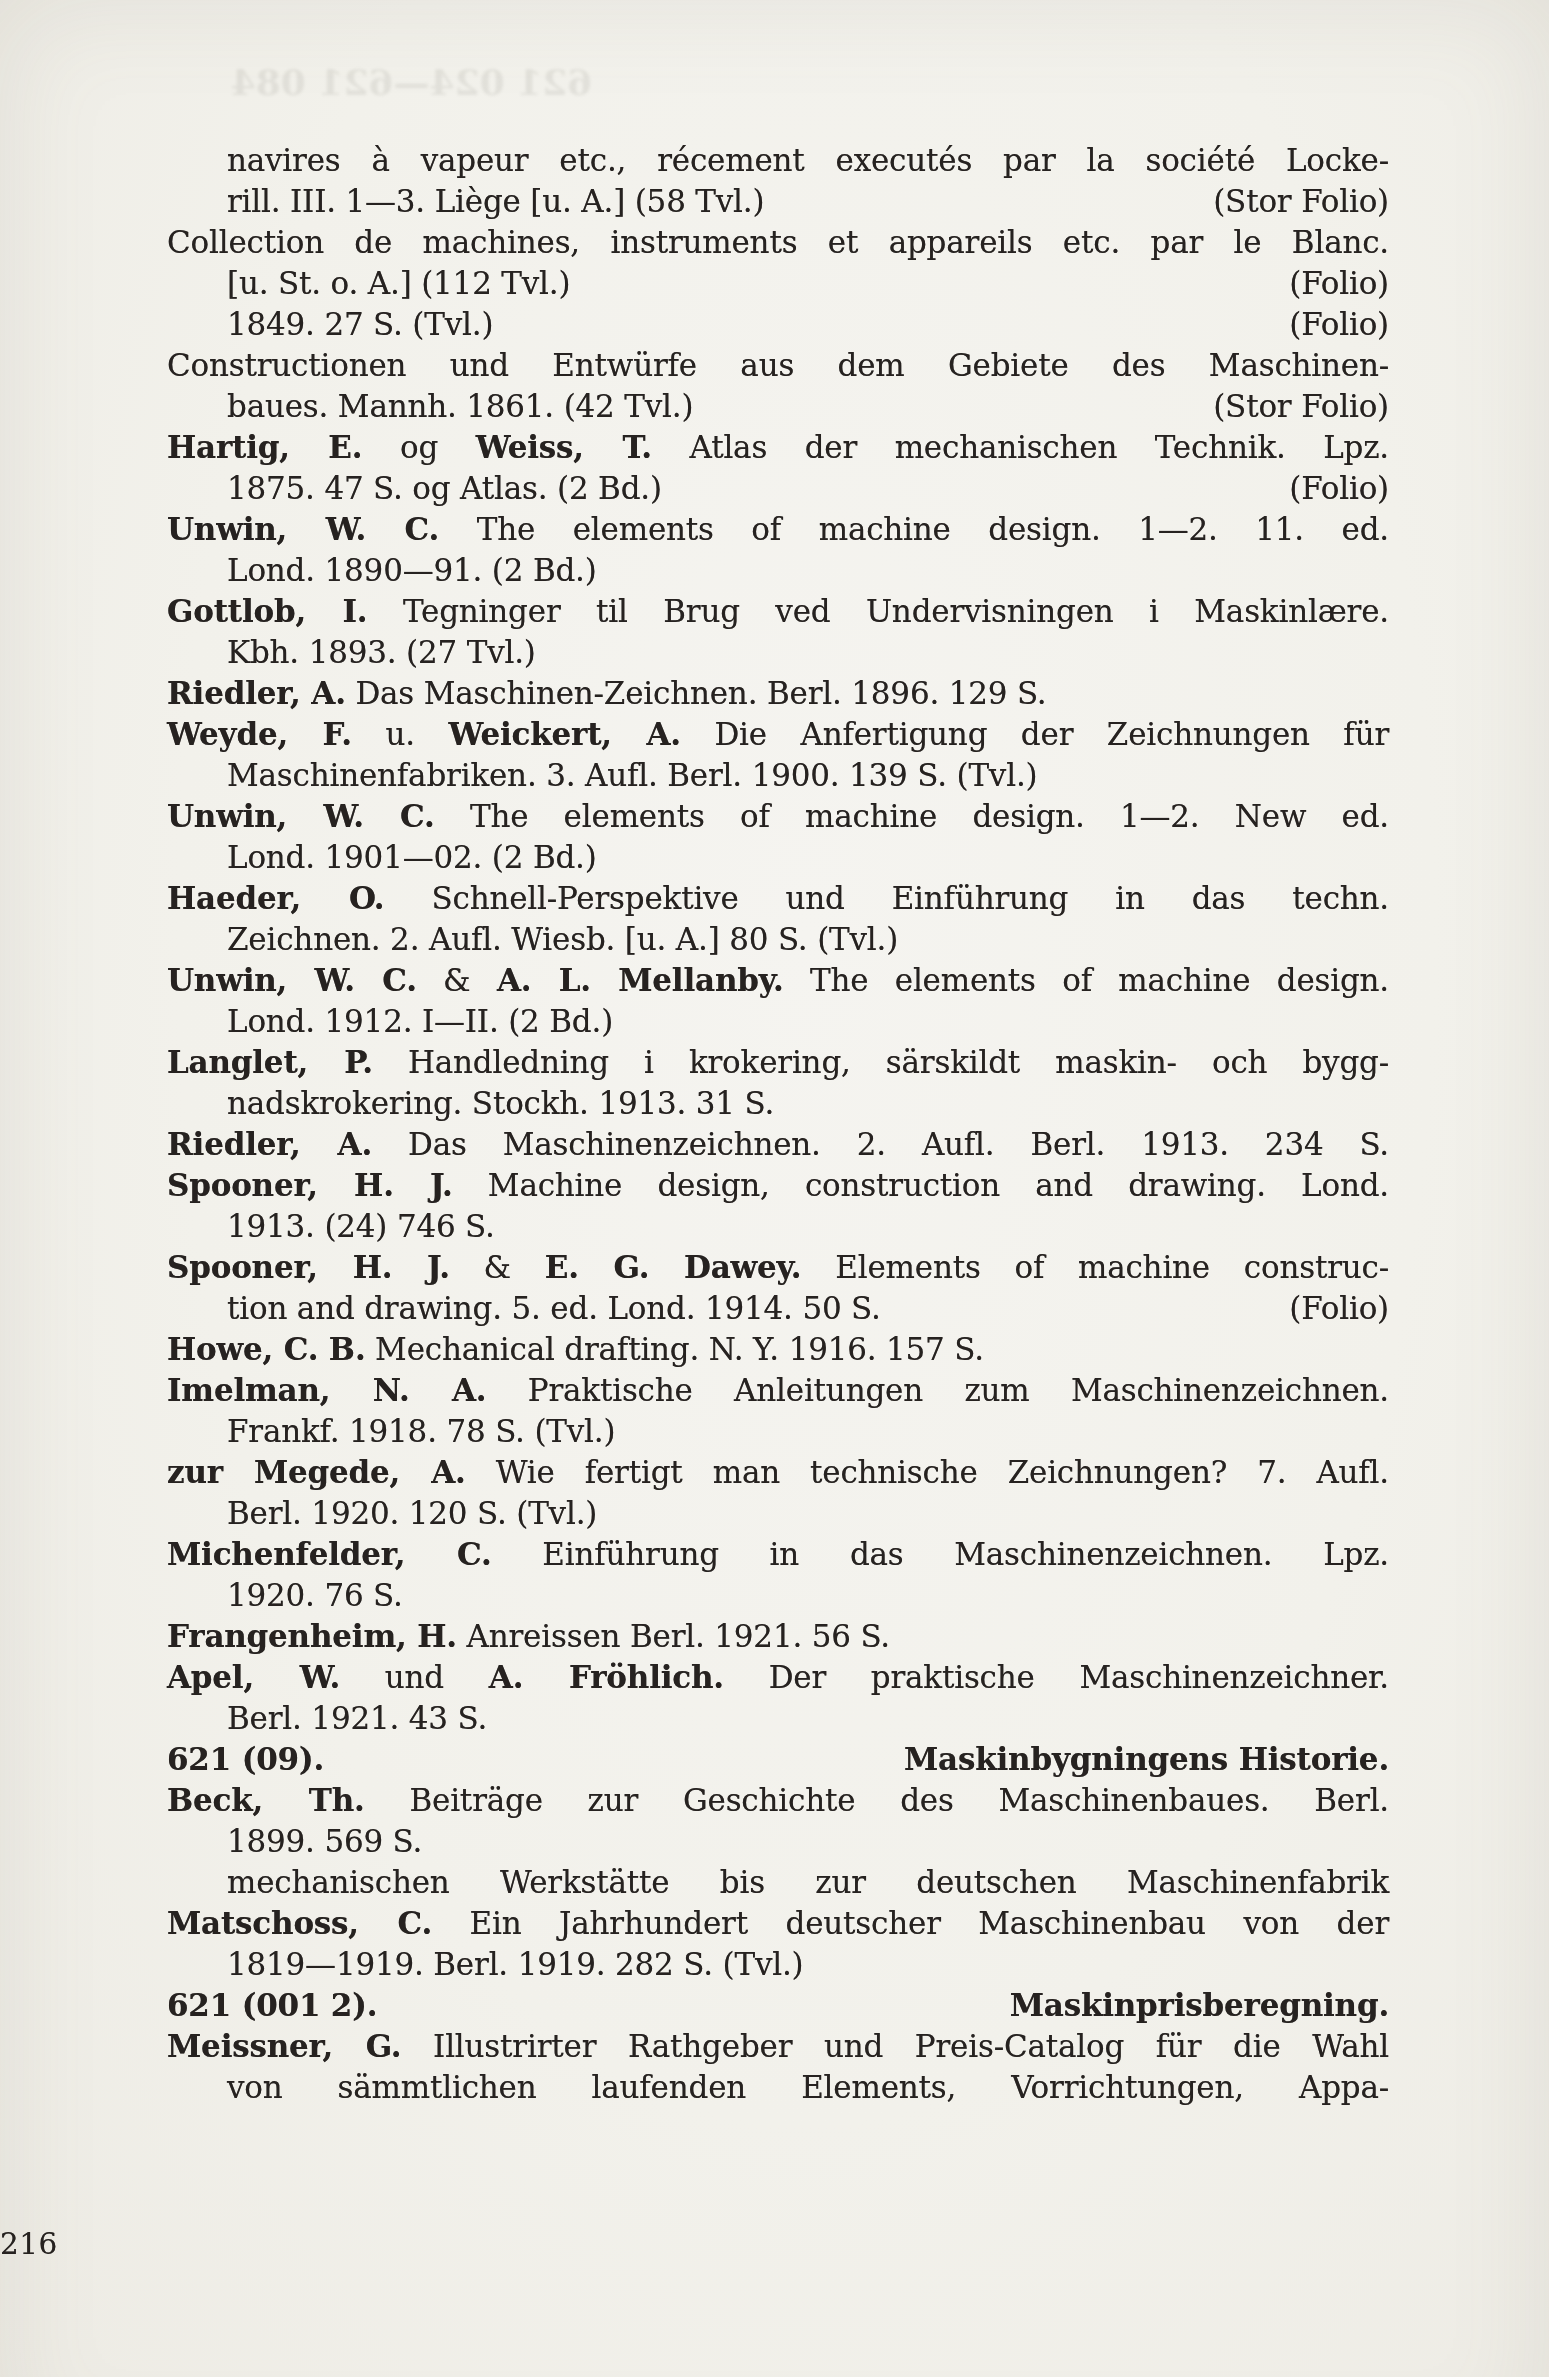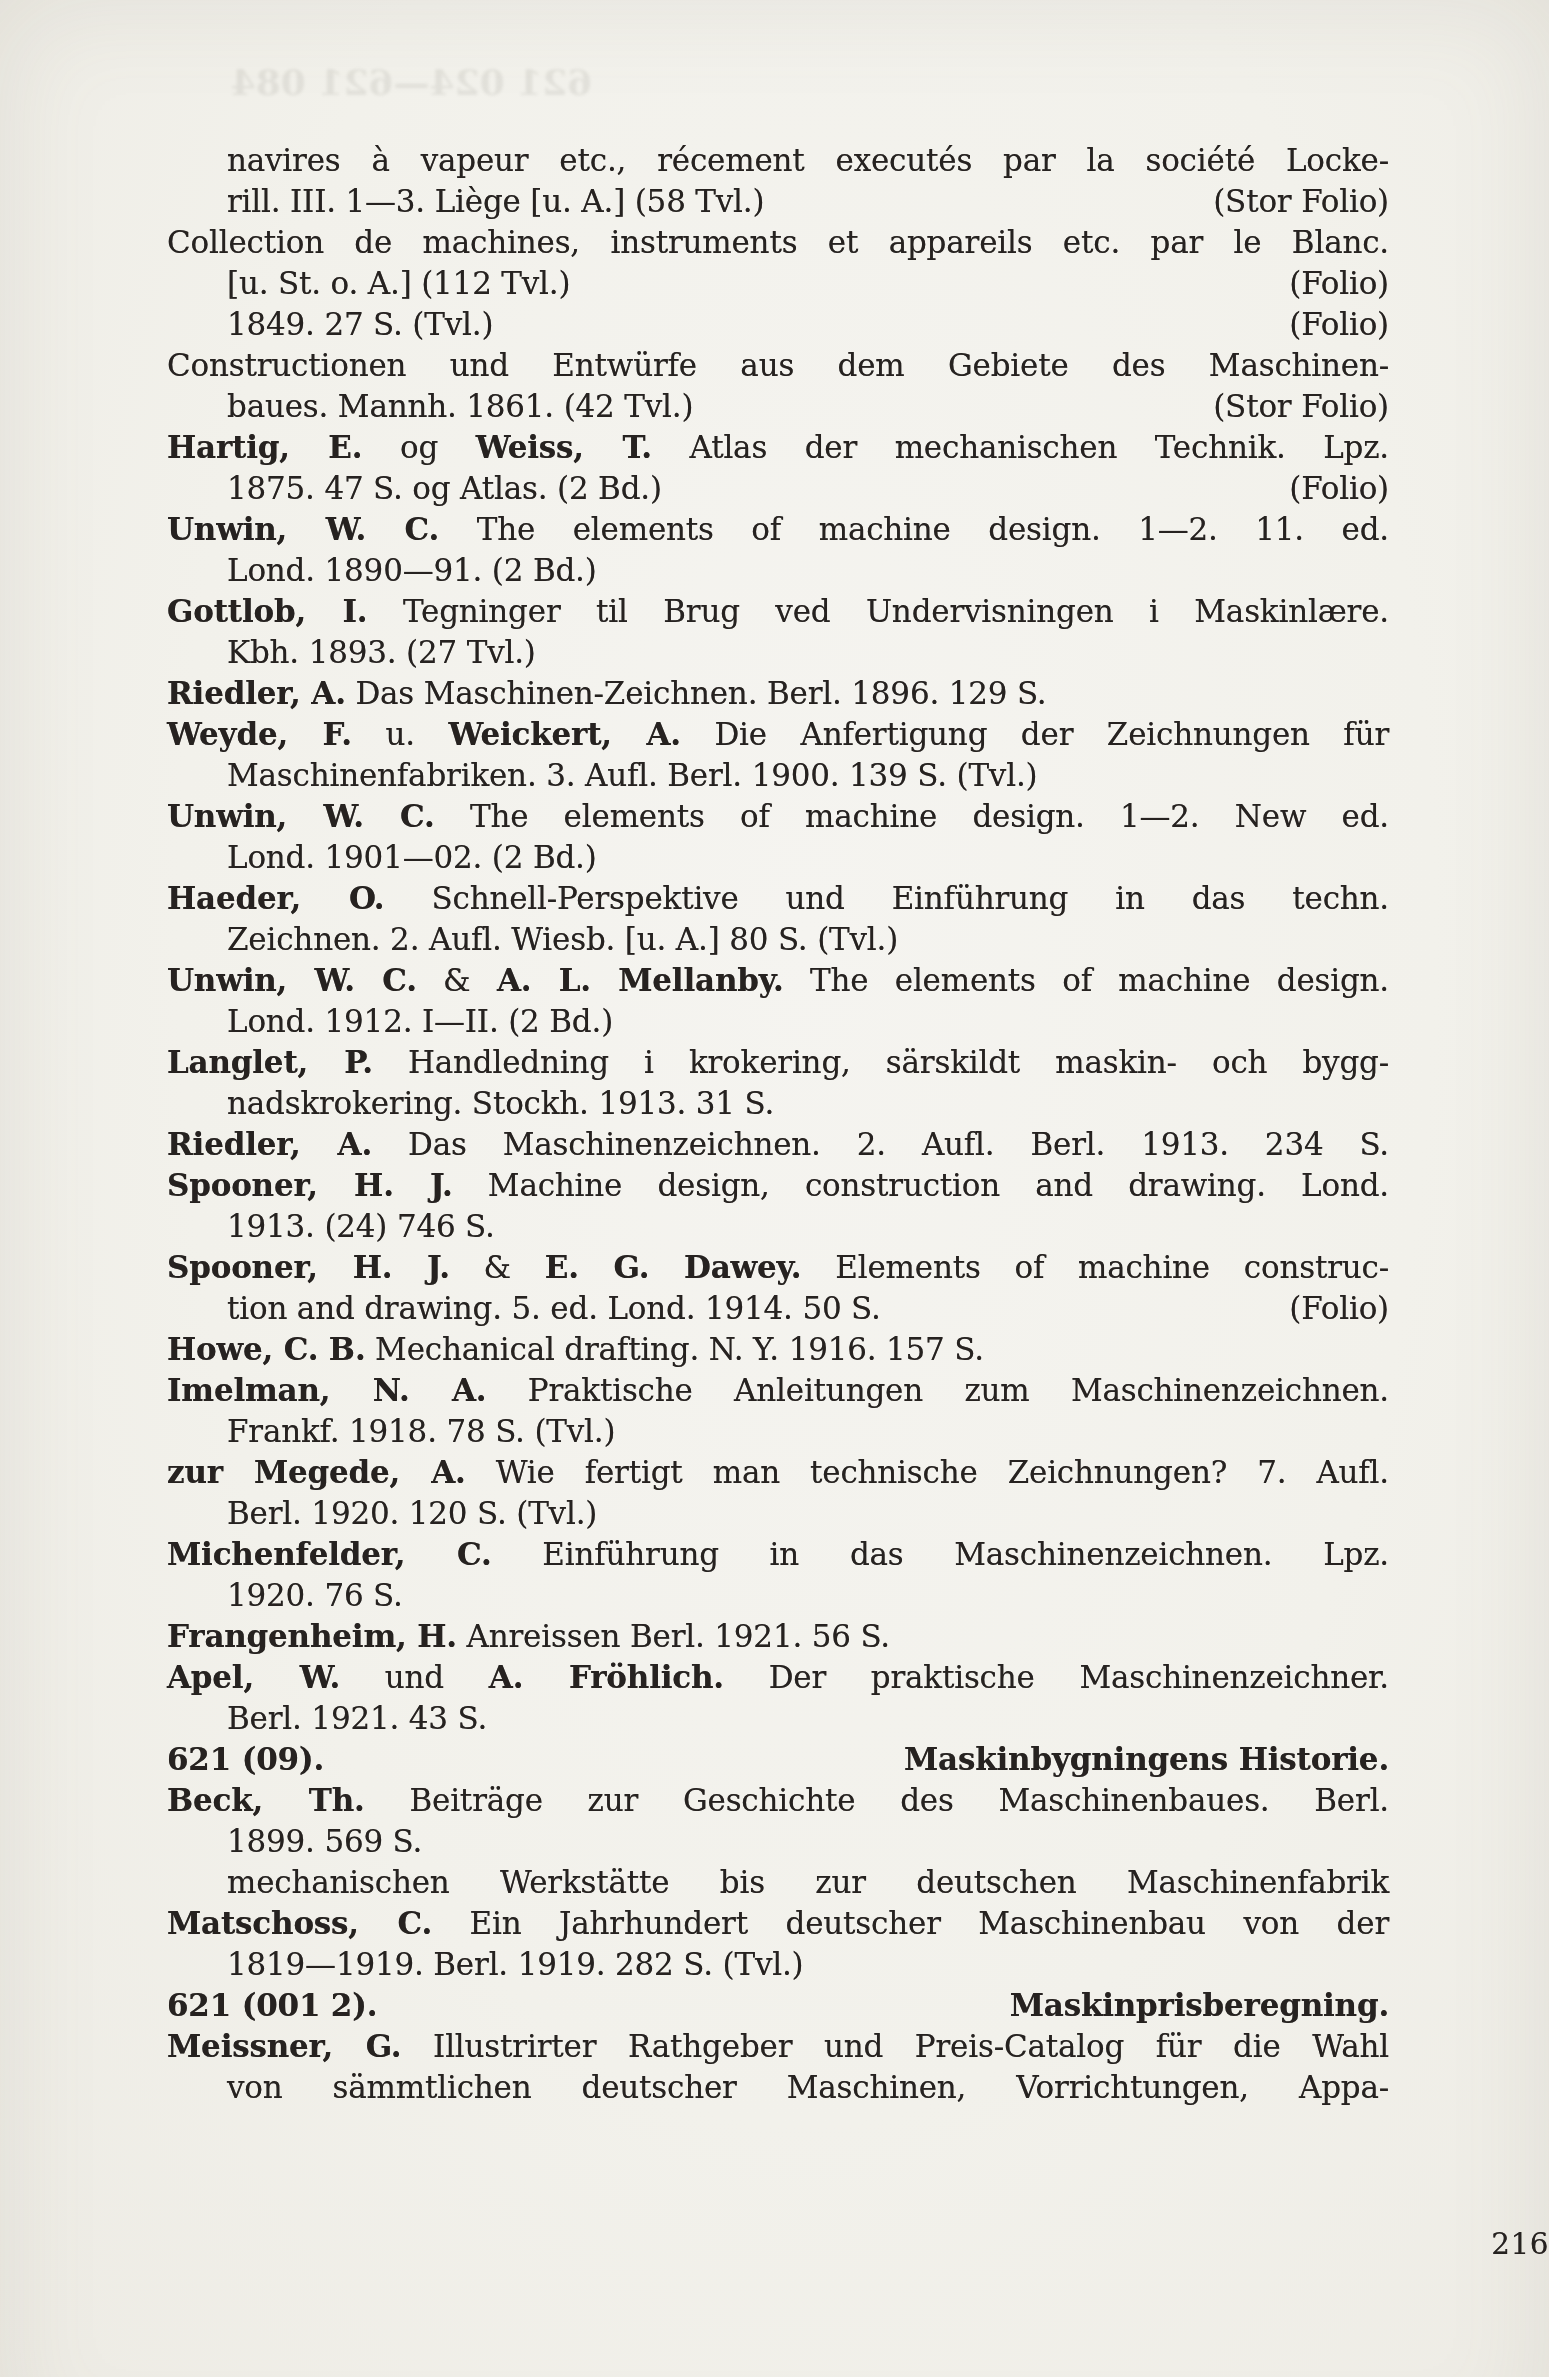--- a/index.html
+++ b/index.html
@@ -49,21 +49,21 @@
     text-align-last: justify;
   }
   .line.ind { padding-left: 60px; }
   .b { font-weight: bold; }
   .rnote { float: right; }
   .page-number {
     position: absolute;
     top: 2223px;
     left: 0;
     width: 100%;
-    text-align: right;
+    text-align: left;
     font-size: 29.5px;
     line-height: 43px;
     letter-spacing: 0.5px;
     text-shadow: 0 0 0.6px rgba(38,34,32,0.55);
   }
 </style>
 </head>
 <body>
 
 <div class="page">
@@ -110,18 +110,18 @@
       <div class="line just"><span class="b">Apel, W.</span><span> und </span><span class="b">A. Fröhlich.</span><span> Der praktische Maschinenzeichner.</span></div>
       <div class="line ind"><span>Berl. 1921. 43 S.</span></div>
       <div class="line head"><span class="rnote b">Maskinbygningens Historie.</span><span class="b">621 (09).</span></div>
       <div class="line just"><span class="b">Beck, Th.</span><span> Beiträge zur Geschichte des Maschinenbaues. Berl.</span></div>
       <div class="line ind"><span>1899. 569 S.</span></div>
       <div class="line ind just"><span>mechanischen Werkstätte bis zur deutschen Maschinenfabrik</span></div>
       <div class="line just"><span class="b">Matschoss, C.</span><span> Ein Jahrhundert deutscher Maschinenbau von der</span></div>
       <div class="line ind"><span>1819—1919. Berl. 1919. 282 S. (Tvl.)</span></div>
       <div class="line head"><span class="rnote b">Maskinprisberegning.</span><span class="b">621 (001 2).</span></div>
       <div class="line just"><span class="b">Meissner, G.</span><span> Illustrirter Rathgeber und Preis-Catalog für die Wahl</span></div>
-      <div class="line ind just"><span>von sämmtlichen deutscher Maschinen, Vorrichtungen, Appa-</span></div>
+      <div class="line ind just"><span>von sämmtlichen laufenden Elements, Vorrichtungen, Appa-</span></div>
     </div>
 
   <div class="page-number">216</div>
 </div>
 
 
 </body></html>

